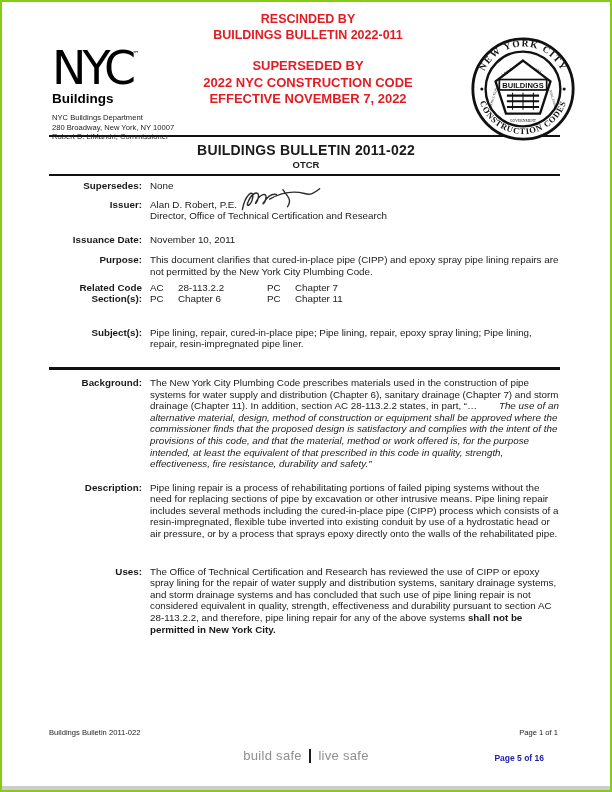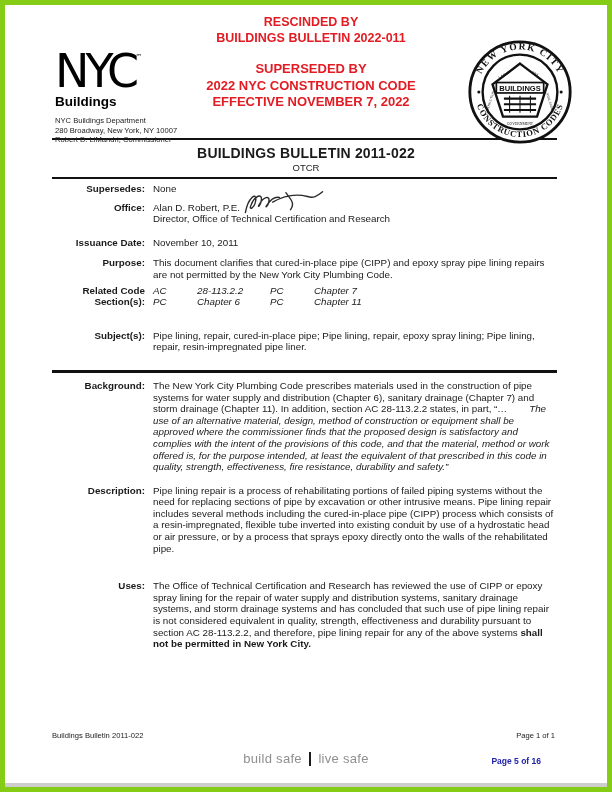--- a/index.html
+++ b/index.html
@@ -5,21 +5,21 @@
   :root{
     --notice-color:#e31b23;
     --badge-color:#2123a9;
   }
   html,body{margin:0;padding:0;background:#fff;}
   .page{
     position:relative;
     width:612px;height:792px;
     box-sizing:border-box;
     background:#fff;
-    border:5px solid #84cc16;
+    border:2px solid #84cc16;
     font-family:"Liberation Sans",sans-serif;
     color:#1a1a1a;
     overflow:hidden;
   }
   .bottom-strip{position:absolute;left:0;right:0;bottom:0;height:4px;background:#cdcdcd;}
 
   
   .header{position:relative;height:133px;}
   .notice{position:absolute;left:116px;width:380px;text-align:center;
           color:var(--notice-color);font-weight:bold;}
@@ -33,36 +33,36 @@
   .logo-sub{font-size:13.5px;font-weight:bold;margin-top:1px;color:#000;}
   .address{margin-top:7px;font-size:7.6px;line-height:9.6px;color:#222;}
 
   .seal{position:absolute;right:34px;top:34px;width:106px;height:106px;}
 
   
   .rule{height:2px;background:#111;margin:0 50px 0 47px;}
   .rule-thick{height:3px;}
   .title-block{text-align:center;padding:5px 0 4px 0;}
   .doc-title{font-size:14px;font-weight:bold;letter-spacing:.2px;}
-  .doc-subtitle{font-size:9.5px;font-weight:normal;margin-top:1px;}
+  .doc-subtitle{font-size:9.5px;font-weight:bold;margin-top:1px;}
 
   
   .rows{padding:0 50px 0 47px;font-size:9.8px;line-height:11.6px;}
   .row{display:flex;}
   .lbl{width:93px;flex:0 0 93px;text-align:right;font-weight:bold;padding-right:8px;}
   .val{flex:1;}
   .mt10{margin-top:4px}.mt7{margin-top:7px}.mt12{margin-top:12px}
   .mt9{margin-top:9px}.mt14{margin-top:4px}.mt22{margin-top:22px}
   .mt17{margin-top:17px}.mt26{margin-top:26px}
 
   .issuer-line{position:relative;white-space:nowrap;}
   .signature{position:absolute;left:88px;top:-14px;width:86px;height:32px;}
 
   .code-cols{display:flex;}
-  .code-col{display:grid;grid-template-columns:24px auto;column-gap:20px;font-style:italic;}
+  .code-col{display:grid;grid-template-columns:24px auto;column-gap:4px;}
   .code-col.first{width:117px;}
   .code-abbr{font-weight:normal;}
 
   .italic{font-style:italic;margin-left:22px;}
   .bold{font-weight:bold;}
 
   
   .footer-meta{position:absolute;left:47px;right:52px;top:726px;
                display:flex;justify-content:space-between;font-size:7.6px;color:#222;}
   .tagline{position:absolute;left:0;right:0;top:746px;text-align:center;
@@ -138,21 +138,21 @@
   <div class="rule"></div>
 
   <div class="rows">
 
     <div class="row mt10">
       <div class="lbl">Supersedes:</div>
       <div class="val">None</div>
     </div>
 
     <div class="row mt7">
-      <div class="lbl">Office:</div>
+      <div class="lbl">Issuer:</div>
       <div class="val">
         <div class="issuer-line">
           <span>Alan D. Robert, P.E.</span>
           <svg class="signature" viewBox="0 0 90 34">
             <path d="M4,26 C7,10 16,4 15,13 C14,21 7,25 10,18 C14,8 22,5 21,13 C20,19 16,22 19,17 C23,10 30,7 29,14 C28,20 24,22 27,18 C31,12 36,9 40,10 M33,15 C45,8 58,6 70,9 C76,11 80,9 86,4 M47,5 C52,12 57,16 52,23" stroke="#2b2b2b" stroke-width="1.5" fill="none" stroke-linecap="round"></path>
           </svg>
         </div>
         <div>Director, Office of Technical Certification and Research</div>
       </div>
     </div>

